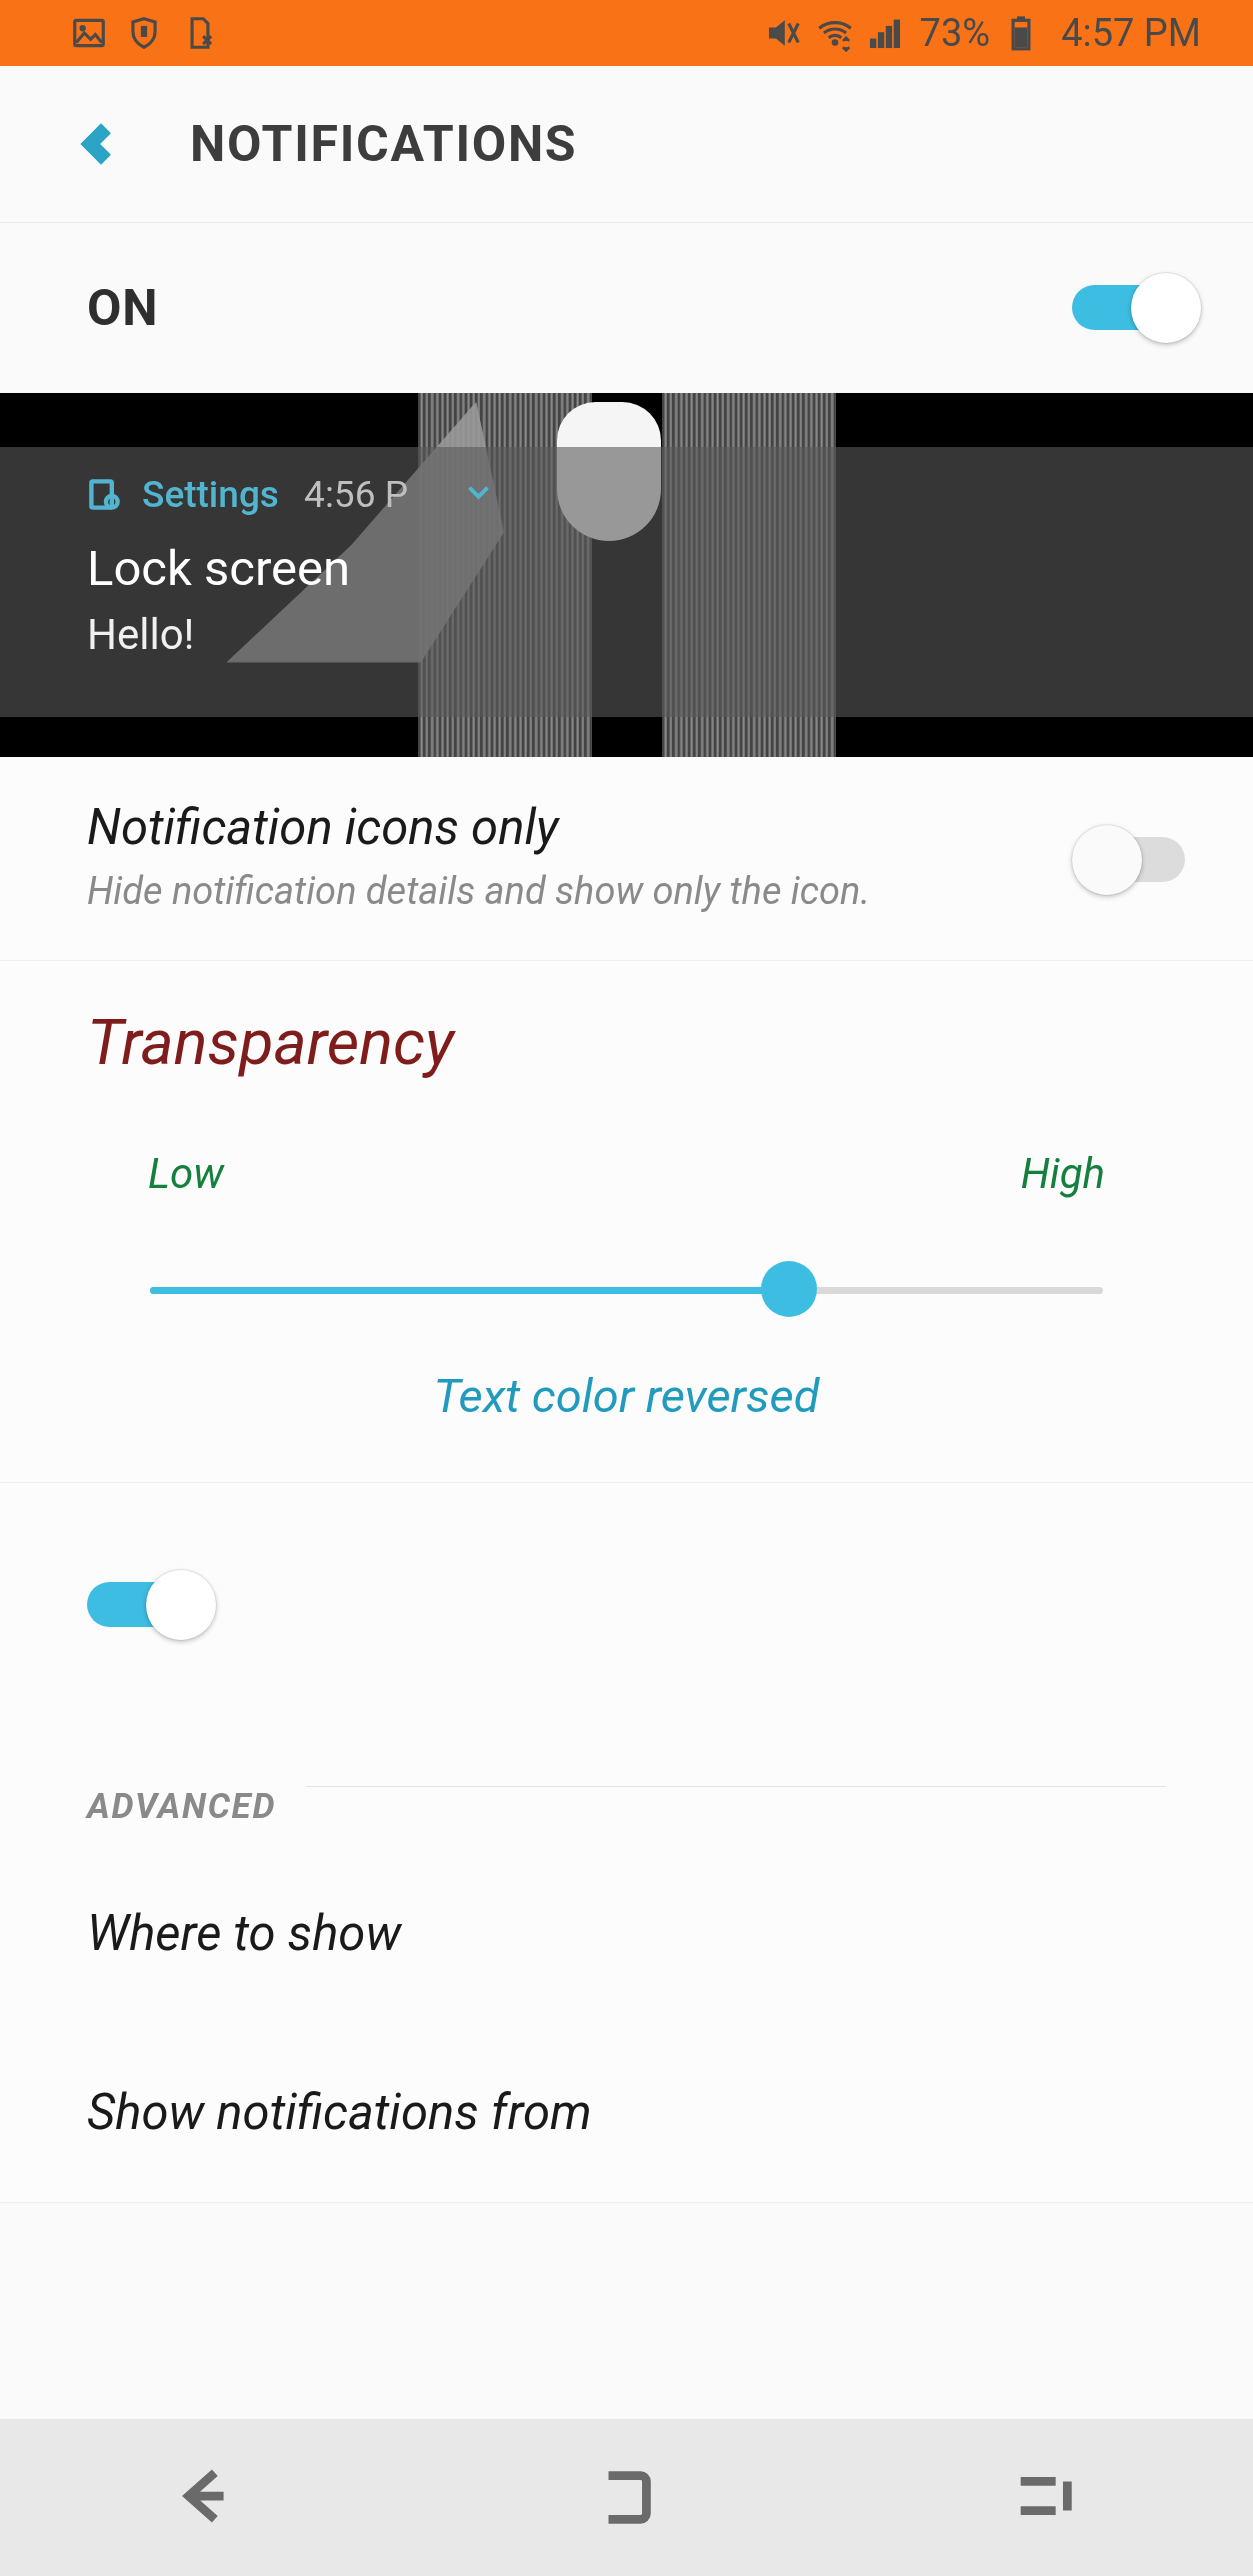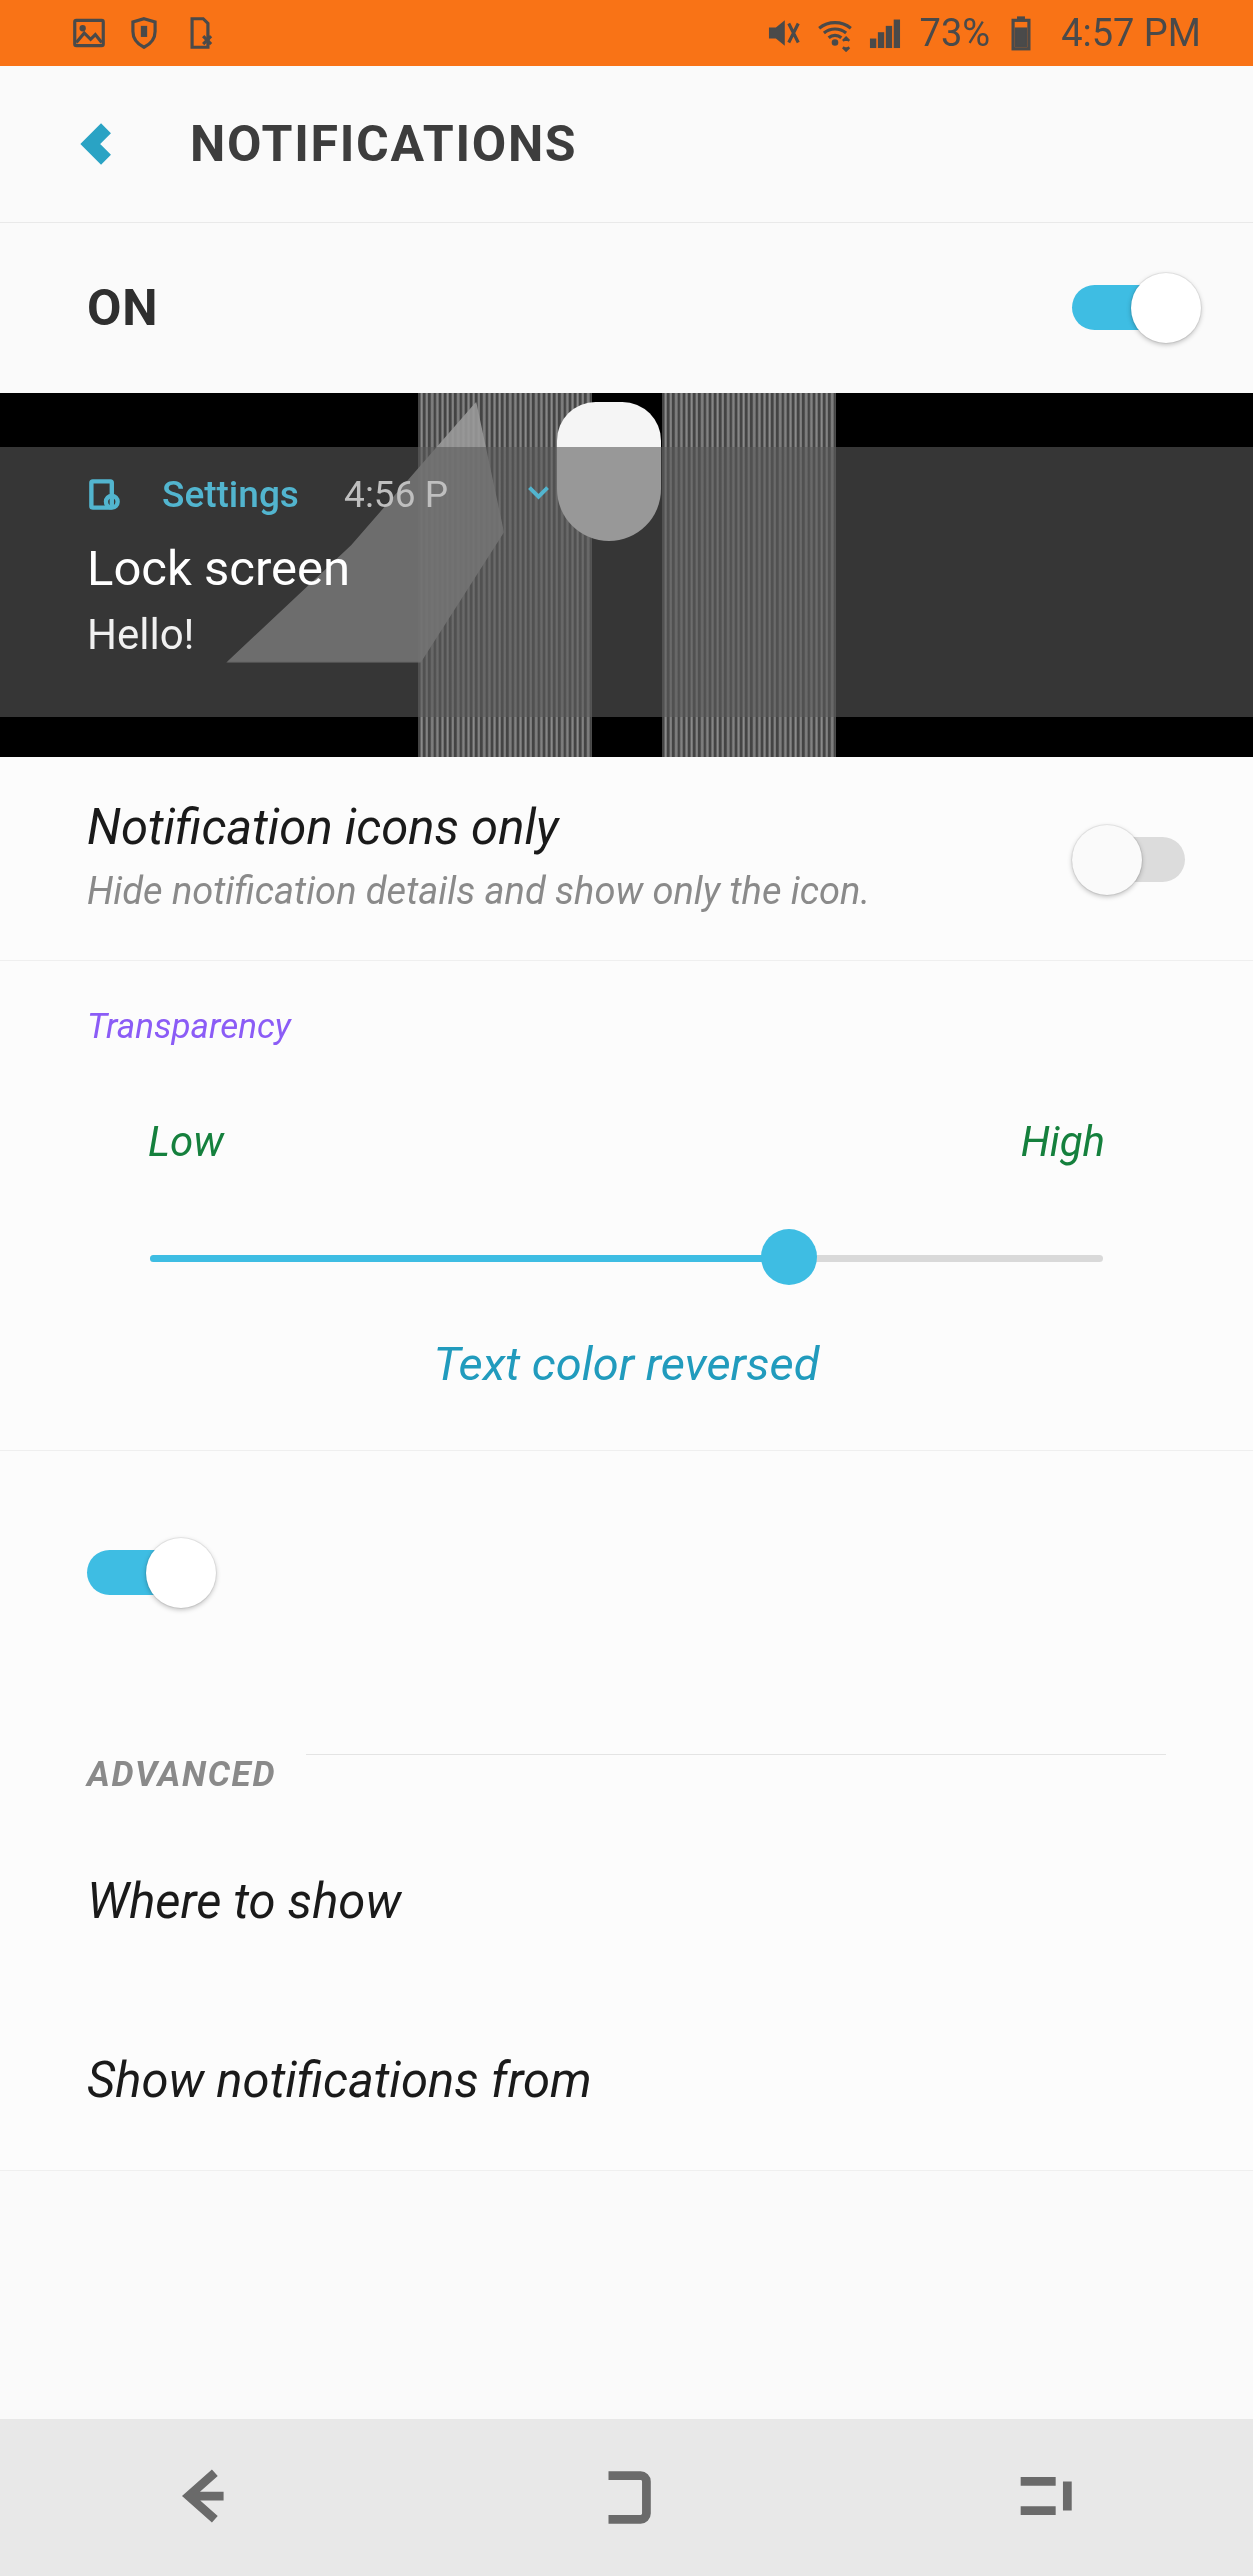--- a/index.html
+++ b/index.html
@@ -34,39 +34,39 @@
   .toggle.off .track { background:#dcdcdc; }
   .toggle.off .thumb { left:0; background:#fafafa; }
 
   
   .preview { height:364px; background:#000; position:relative; overflow:hidden; }
   .preview .bg { position:absolute; inset:0; display:flex; justify-content:center; }
   .preview .bg .pillar { width:174px; background:repeating-linear-gradient(90deg,#444,#444 1.7px,#8a8a8a 3.5px,#666 5.2px); margin:0 35px; }
   .preview .wing { position:absolute; left:226px; top:8.7px; width:278px; height:261px; background:#9a9a9a; clip-path:polygon(90% 0%,100% 50%,70% 100%,0% 100%,45% 55%); opacity:.9; filter:blur(0.9px); }
   .preview .blob { position:absolute; left:557px; top:8.7px; width:104px; height:139px; background:#f5f5f5; border-radius:52px 52px 70px 70px; }
   .preview .notif { position:absolute; left:0; right:0; top:54px; height:270px; background:rgba(90,90,90,.6); padding:26px 35px 0 87px; }
-  .notif-top { display:flex; align-items:center; gap:40px; color:#52b5cf; font-size:37px; font-weight:500; }
+  .notif-top { display:flex; align-items:center; gap:20px; color:#52b5cf; font-size:37px; font-weight:500; }
   .notif-top .gear { width:35px; height:35px; display:inline-block; }
   .notif-top .gear svg { stroke:#52b5cf; fill:none; stroke-width:3; }
   .notif-top .ntime { color:#bfbfbf; font-weight:400; margin-left:5.2px; }
   .notif-top .chev { margin-left:35px; }
   .notif-title { margin-top:24.4px; font-size:49px; color:#fff; font-weight:400; }
   .notif-body { margin-top:12.2px; font-size:42px; color:#f0f0f0; }
 
   
   .content { background:#fcfcfc;font-style:italic; }
   .row { padding:42px 52px 42px 87px; display:flex; align-items:flex-start; justify-content:space-between; border-bottom:1.7px solid #efefef; }
   .row:last-child { border-bottom:none; }
   .row .text { flex:1; padding-right:35px; }
   .row .title { font-size:49px; color:#1a1a1a; font-weight:400; }
   .row .desc { margin-top:10.4px; font-size:38px; color:#8a8a8a; line-height:1.35; }
 
   
   .trans-block { padding:45px 87px 59px 87px; border-bottom:1.7px solid #efefef; }
-  .trans-title { font-size:35px; color:#8b5cf6; }
+  .trans-title { font-size:63px; color:#7f1d1d; }
   .trans-labels { margin-top:70px; display:flex; justify-content:space-between; padding:0 61px; font-size:42px; color:#15803d; }
   .slider { margin-top:63px; position:relative; height:56px; padding:0 63px; }
   .slider .rail { position:absolute; top:26px; left:63px; right:63px; height:7px; background:#d9d9d9; border-radius:3.5px; }
   .slider .fill { position:absolute; top:26px; left:63px; height:7px; background:#3ebde3; border-radius:3.5px; }
   .slider .knob { position:absolute; top:0; width:56px; height:56px; background:#3ebde3; border-radius:50%; transform:translateX(-50%); }
   .trans-link { margin-top:51px; text-align:center; font-size:47px; color:#219bbd; font-weight:400; }
 
   
   .section-label { display:flex; align-items:flex-start; gap:30px; padding:104px 87px 17.4px 87px; }
   .section-label span { font-size:35px; font-weight:700; letter-spacing:1.7px; color:#8a8a8a; }

